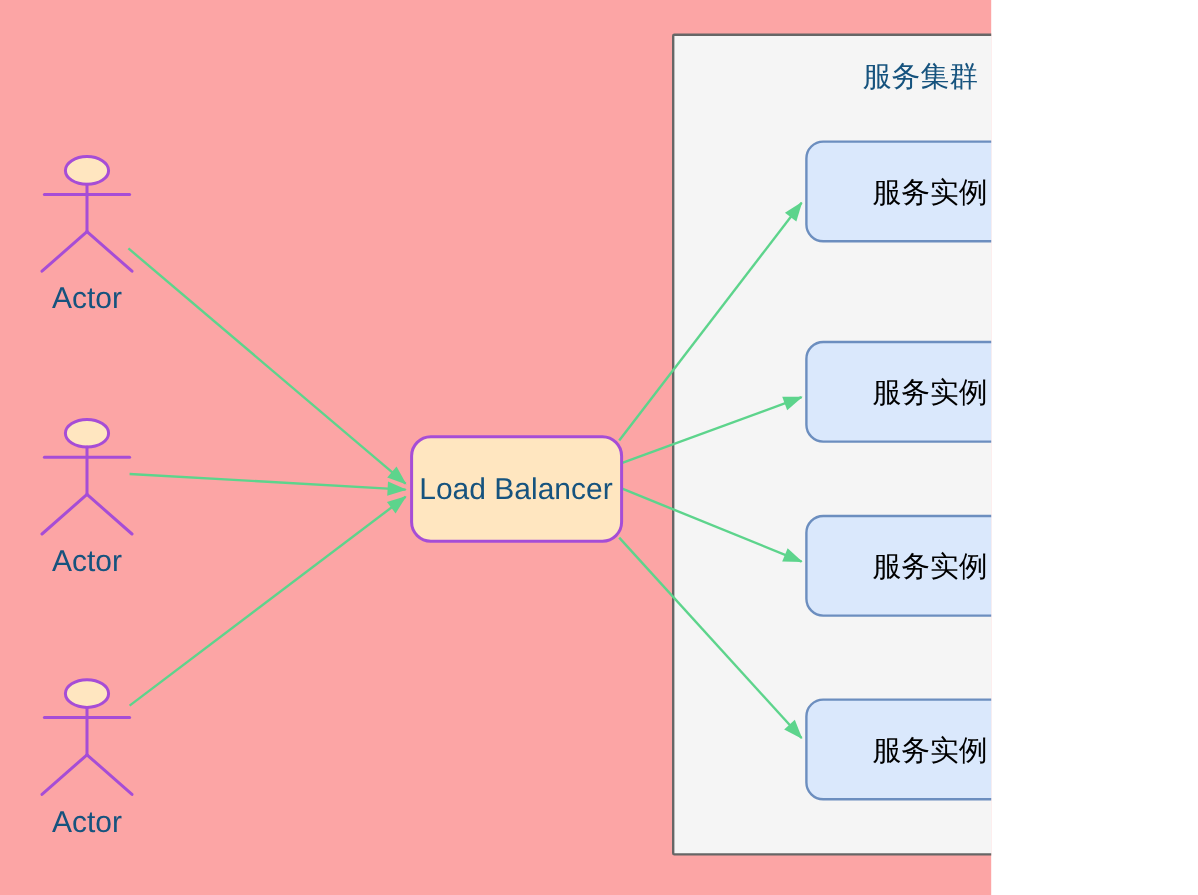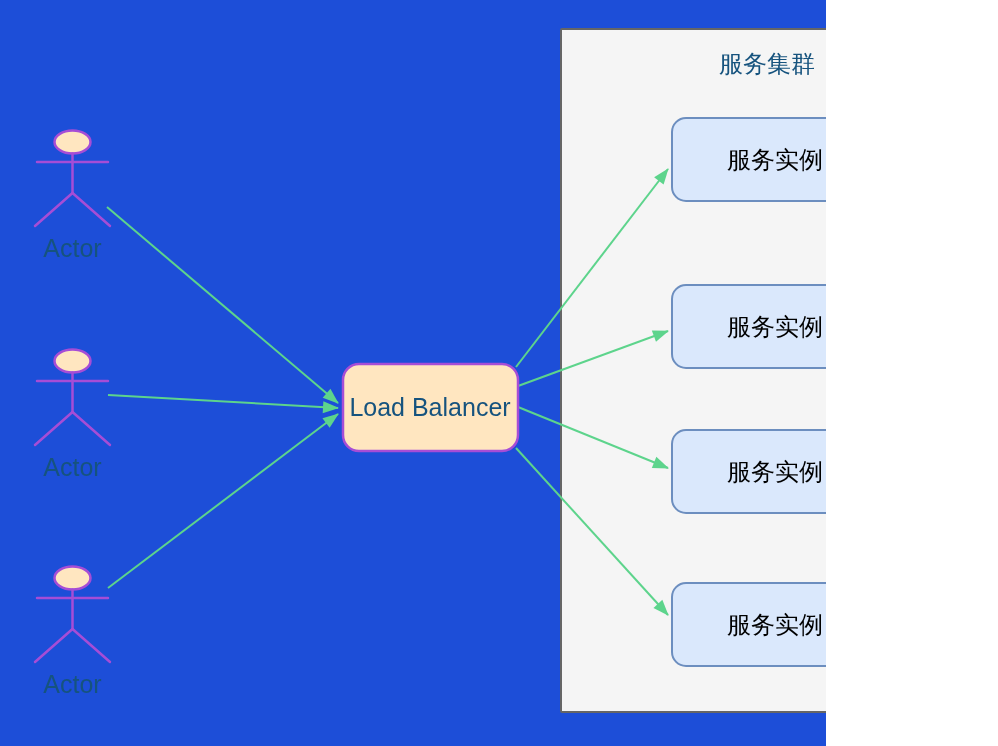--- a/index.html
+++ b/index.html
@@ -10,21 +10,21 @@
     --instance-border-blue:#6C8EBF;
     --cluster-fill:#F5F5F5;
     --cluster-border:#666666;
     --label-teal:#16537E;
     --instance-text:#000000;
   }
   html,body{margin:0;padding:0;background:#ffffff;}
   .canvas{
     position:relative;
     width:826px;height:746px;
-    background:#1d4ed8;
+    background:#fca5a5;
     overflow:hidden;
     font-family:"Liberation Sans","DejaVu Sans",sans-serif;
   }
   svg{display:block;}
   svg text{
     font-family:"Liberation Sans","DejaVu Sans",sans-serif;
     text-anchor:middle;
   }
   .edge{
     stroke:var(--arrow-green,#5DD48C);

